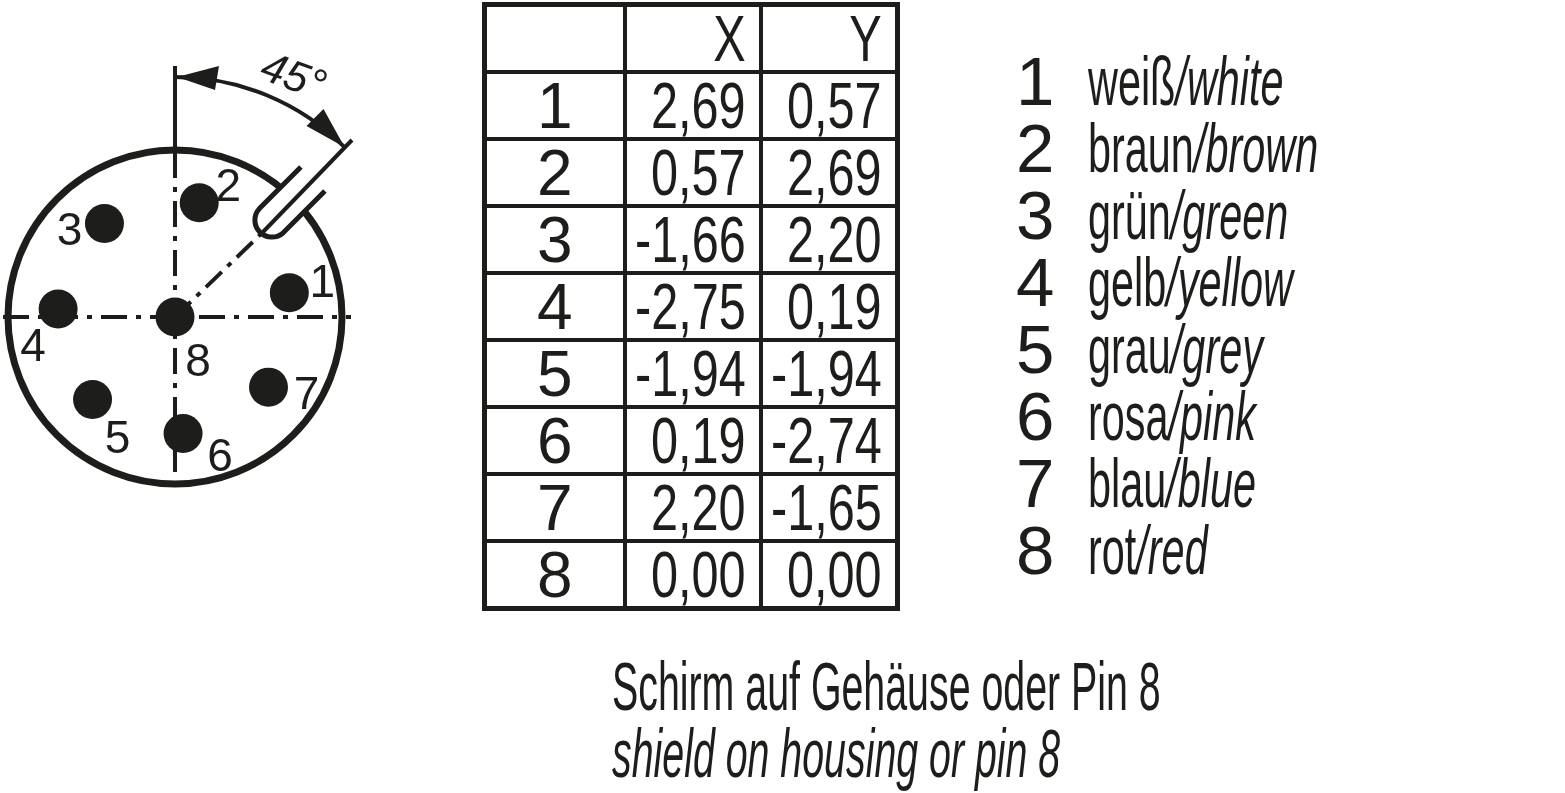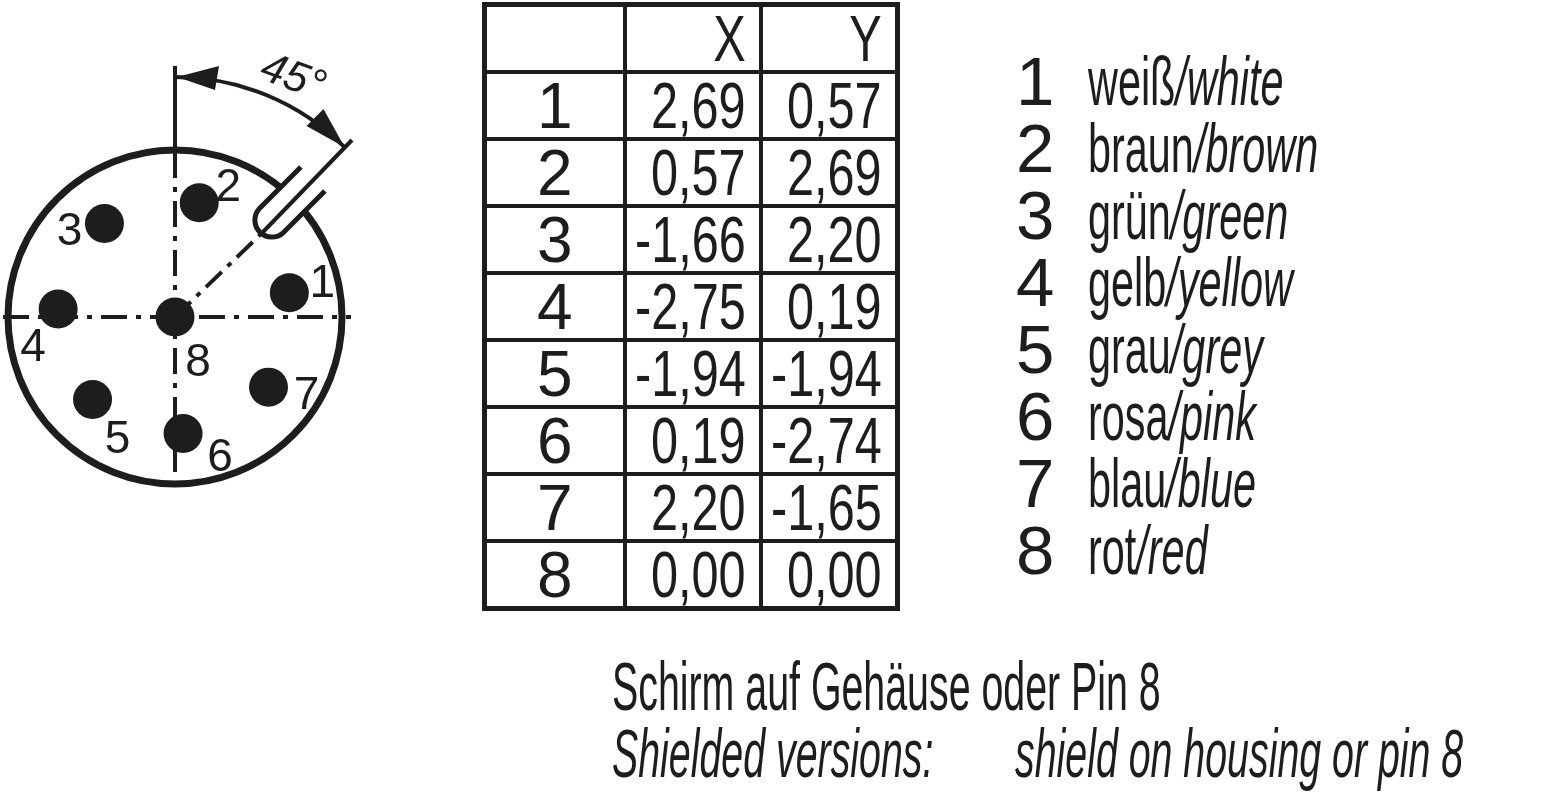--- a/index.html
+++ b/index.html
@@ -244,22 +244,19 @@
       </div>
     </div>
 
   <div class="footer">
     <div class="footer-row">
       <div>
         <span class="squeeze">Schirm auf Gehäuse oder Pin 8</span>
       </div>
     </div>
     <div class="footer-row italic">
-      <div class="footer-label">
-        <span class="squeeze">Shielded versions:</span>
-      </div>
       <div>
         <span class="squeeze">shield on housing or pin 8</span>
       </div>
     </div>
   </div>
 
 </div>
 
 </body></html>

